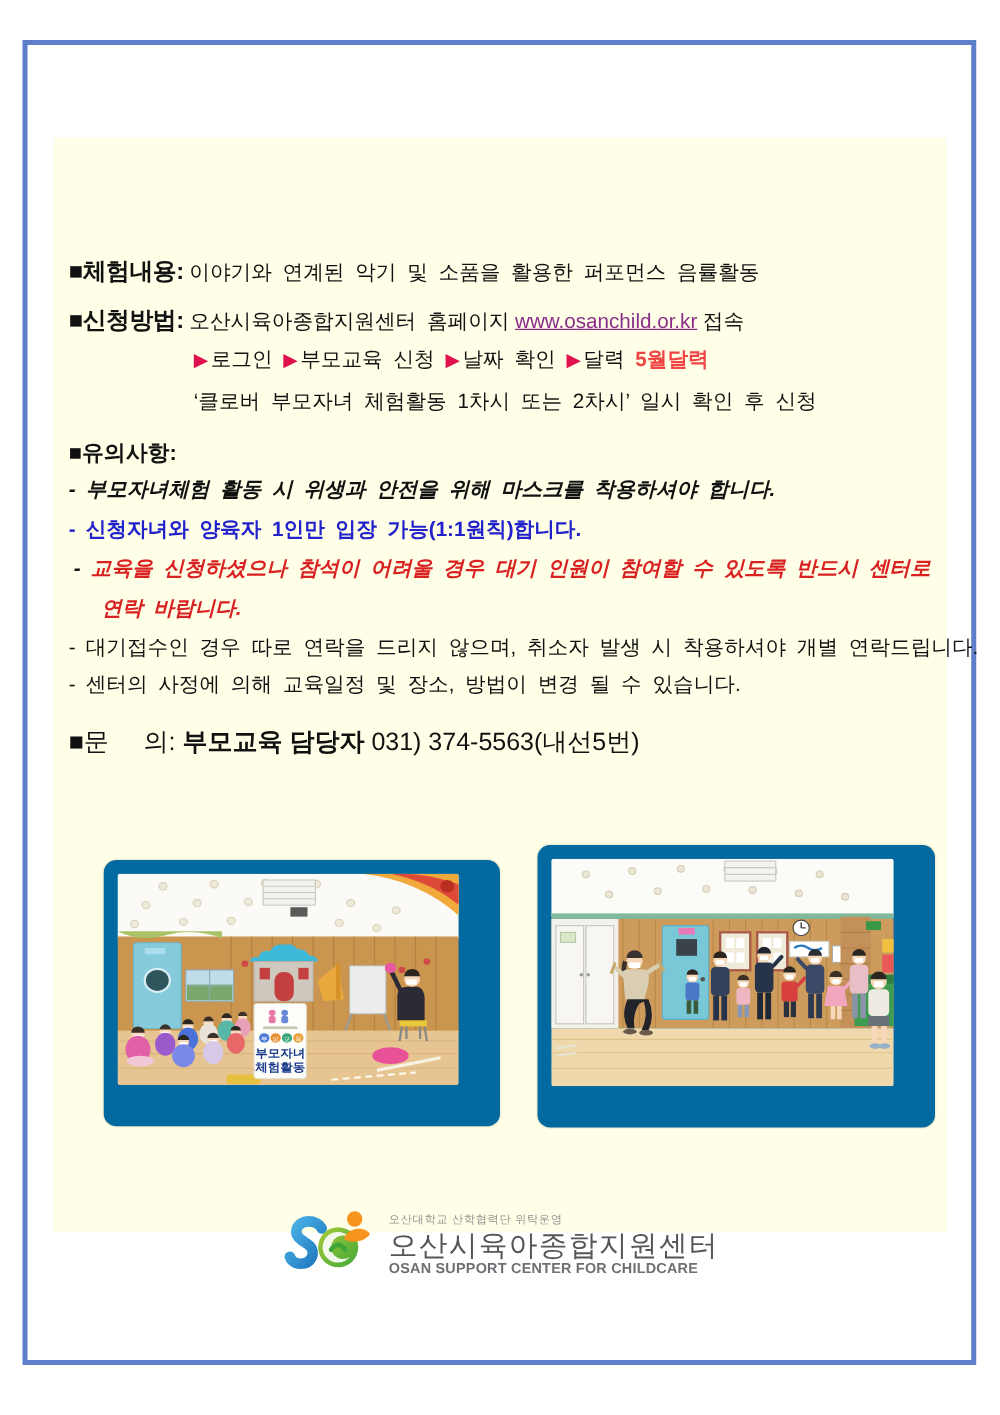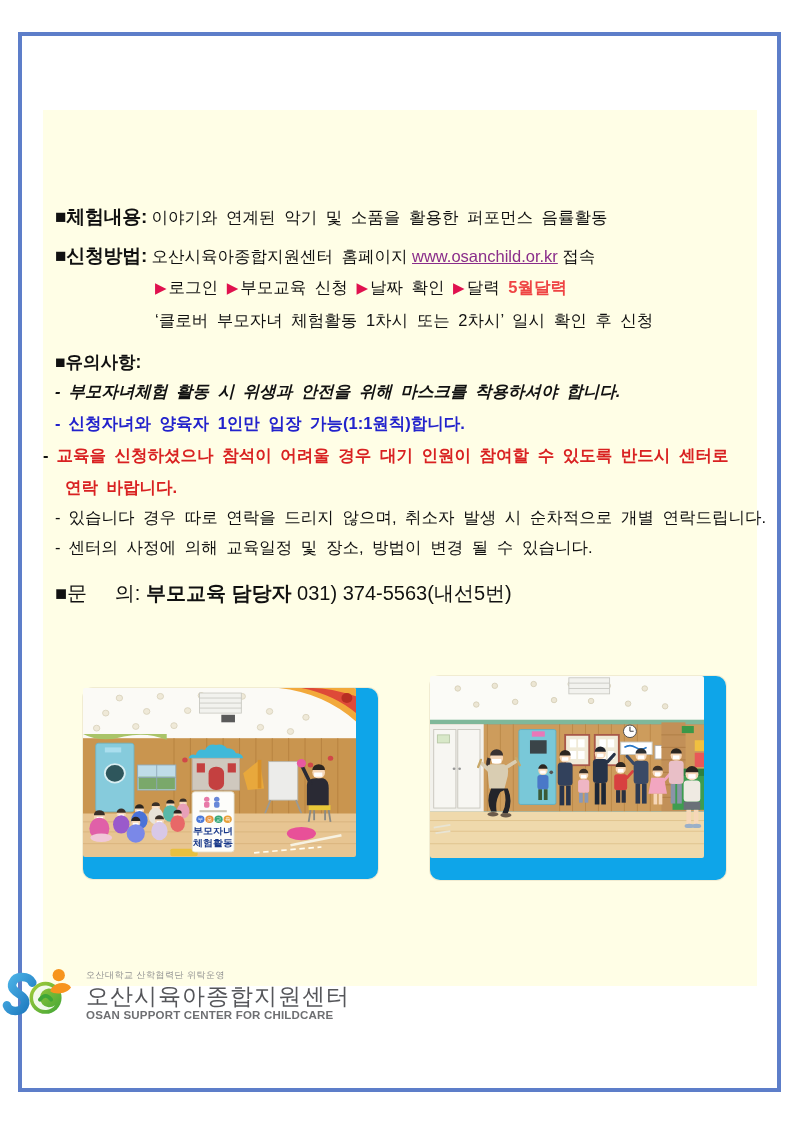--- a/index.html
+++ b/index.html
@@ -11,46 +11,46 @@
   .outer-border{
     position:absolute;left:18px;top:32px;width:763px;height:1060px;
     box-sizing:border-box;border:4px solid #5d7ec9;background:transparent;
   }
   .card{
     position:absolute;left:43px;top:62px;width:714px;height:876px;
     background:#fffee6;
     margin-top:48px;
   }
   .line{position:absolute;left:12px;right:6px;white-space:nowrap;}
-  .wrapline{position:absolute;left:0;right:6px;white-space:normal;}
+  .wrapline{position:absolute;left:16px;right:6px;white-space:normal;font-style:italic;}
   .hd{font-weight:bold;font-size:19px;letter-spacing:-0.3px;}
   .body-txt{font-size:16.5px;word-spacing:4px;}
   .indent{left:112px;}
   .arrow{color:#e0114e;font-size:15px;margin-right:2px;}
   .linkp{color:#8a2e8a;text-decoration:underline;font-weight:500;}
   .blue-strong{color:#ef4444;font-weight:bold;}
   .notice-bold{font-weight:bold;color:#111;}
   .notice-blue{font-weight:bold;color:#2222cc;}
   .notice-red{font-weight:bold;color:#d92121;}
   .hang{padding-left:22px;text-indent:-22px;line-height:32px;}
   .dash{margin-right:8px;}
   .contact{font-size:20px;}
   .contact .lbl{font-weight:normal;}
   .contact .bold-part{font-weight:bold;}
   .contact .phone-part{font-weight:500;}
   .photo-frame{
-    position:absolute;background:#0ea5e9;border-radius:10px;
+    position:absolute;background:#0369a1;border-radius:10px;padding:11px;
     box-shadow:0 0 0 1px #f1ecd2;
   }
   .photo-frame svg{display:block;border-radius:2px;}
   #photo-left{left:40px;top:578px;width:295px;height:191px;}
   #photo-right{left:387px;top:566px;width:296px;height:204px;}
   .logo-row{
     position:absolute;left:0;right:0;top:962px;display:flex;
-    align-items:center;gap:10px;
+    justify-content:center;align-items:center;gap:10px;
   }
   .logo-text{display:flex;flex-direction:column;}
   .logo-top{font-size:9px;color:#919191;letter-spacing:0.5px;margin-bottom:2px;}
   .logo-name{font-size:23px;color:#55565a;font-weight:500;letter-spacing:1px;line-height:1.05;}
   .logo-eng{font-size:11.5px;color:#6e6f72;font-weight:bold;letter-spacing:0.2px;margin-top:0;}
 </style>
 </head>
 <body>
 
 <div class="outer-border"></div>
@@ -93,21 +93,21 @@
 
   <div class="line body-txt notice-blue" style="top:303px;">
     <span class="dash">-</span><span>신청자녀와 양육자 1인만 입장 가능(1:1원칙)합니다.</span>
   </div>
 
   <div class="wrapline body-txt hang" style="top:329px;">
     <span class="dash" style="color:#111;font-weight:bold;">-</span><span class="notice-red">교육을 신청하셨으나 참석이 어려울 경우 대기 인원이 참여할 수 있도록 반드시 센터로 연락 바랍니다.</span>
   </div>
 
   <div class="line body-txt" style="top:397px;">
-    <span class="dash">-</span><span>있습니다 경우 따로 연락을 드리지 않으며, 취소자 발생 시 순차적으로 개별 연락드립니다.</span>
+    <span class="dash">-</span><span>대기접수인 경우 따로 연락을 드리지 않으며, 취소자 발생 시 착용하셔야 개별 연락드립니다.</span>
   </div>
 
   <div class="line body-txt" style="top:427px;">
     <span class="dash">-</span><span>센터의 사정에 의해 교육일정 및 장소, 방법이 변경 될 수 있습니다.</span>
   </div>
 
   <div class="line contact" style="top:470px;">
     <span class="lbl">■문&nbsp;&nbsp;&nbsp;&nbsp;&nbsp;의:</span>
     <span class="bold-part">부모교육 담당자</span>
     <span class="phone-part">031) 374-5563(내선5번)</span>

